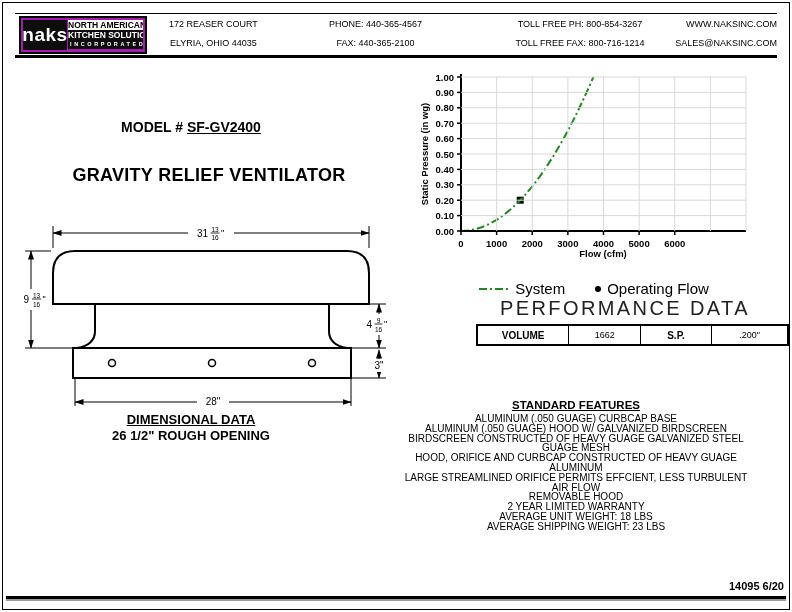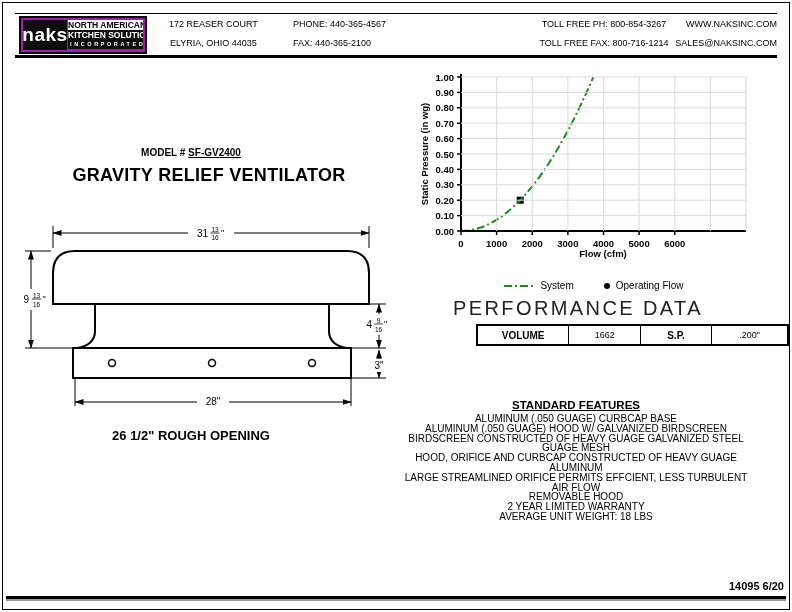--- a/index.html
+++ b/index.html
@@ -10,40 +10,40 @@
   .rule-top{left:12px;right:12px;top:10px;height:1px;background:#000;}
   .rule-hdr{left:12px;right:12px;top:52px;height:2.5px;background:#000;}
   .logo{left:16px;top:13px;width:128px;height:38px;border:2px solid #000;background:#a21caf;display:flex;padding:2px;box-sizing:border-box;gap:1px;}
   .logo-mark{width:44px;background:#0d0d0d;color:#fff;font-weight:700;font-size:19px;display:flex;align-items:center;justify-content:center;letter-spacing:0.5px;}
   .logo-right{flex:1;display:flex;flex-direction:column;overflow:hidden;}
   .lr1{background:#fff;color:#000;font-size:8.5px;font-weight:800;line-height:10px;white-space:nowrap;}
   .lr2{background:#0d0d0d;color:#fff;font-size:8.5px;font-weight:800;line-height:10px;white-space:nowrap;}
   .lr3{background:#0d0d0d;color:#fff;font-size:5.5px;font-weight:700;letter-spacing:2.6px;line-height:9px;padding-left:2px;white-space:nowrap;}
   .hcol{top:12px;font-size:9px;line-height:19px;white-space:nowrap;text-align:center;}
   .hcol-address{left:166px;}
-  .hcol-phone{left:290px;width:165px;text-align:left;}
-  .hcol-tollfree{left:492px;width:218px;text-align:center;}
+  .hcol-phone{left:290px;width:165px;text-align:center;}
+  .hcol-tollfree{left:468px;width:218px;text-align:center;}
   .hcol-web{right:12px;width:190px;text-align:right;}
   
-  .model-line{left:54px;top:116px;width:268px;text-align:center;font-size:10px;font-weight:bold;margin-top:28px;}
+  .model-line{left:54px;top:116px;width:268px;text-align:center;font-size:14px;font-weight:bold;}
   .model-value{text-decoration:underline;}
   .doc-title{left:41px;top:162px;width:330px;text-align:center;font-size:18px;font-weight:bold;letter-spacing:0.3px;}
   .caption1{left:54px;top:409px;width:268px;text-align:center;font-size:13px;font-weight:bold;text-decoration:underline;}
   .caption2{left:54px;top:425px;width:268px;text-align:center;font-size:13px;font-weight:bold;}
   
   .dnum{font-size:10px;}
   .dfrac{font-size:6.5px;}
   .dunit{font-size:9px;}
   
   .tick{font-size:9.5px;font-weight:bold;}
   .axlab{font-size:9.5px;font-weight:bold;}
-  .legend{left:430px;top:277px;width:322px;display:flex;justify-content:center;align-items:center;gap:30px;font-size:10px;}
+  .legend{left:430px;top:277px;width:322px;display:flex;justify-content:center;align-items:center;gap:30px;font-size:15px;}
   .legend-item{display:flex;align-items:center;gap:6px;}
   .legend-dot{width:6px;height:6px;background:#000;border-radius:50%;display:inline-block;}
-  .perf-heading{left:450px;top:294px;font-size:20px;font-weight:400;letter-spacing:2.4px;color:#222;white-space:nowrap;}
+  .perf-heading{left:497px;top:294px;font-size:20px;font-weight:400;letter-spacing:2.4px;color:#222;white-space:nowrap;}
   .perf-table{left:473px;top:321px;border-collapse:collapse;}
   .perf-table td{border:1.5px solid #000;height:18px;text-align:center;vertical-align:middle;padding:0 18px;}
   .perf-table{border:2px solid #000;}
   .pt-label{font-size:10px;font-weight:bold;width:60px;}
   .pt-value{font-size:9px;width:42px;margin-left:8px;}
   .pt-label2{font-size:10px;font-weight:bold;width:42px;}
   .pt-value2{font-size:9px;width:48px;}
   
   .features{left:396px;top:396px;width:354px;text-align:center;}
   .features-heading{font-size:11.5px;font-weight:bold;text-decoration:underline;margin-bottom:3px;}
@@ -162,20 +162,21 @@
       <rect x="353" y="138" width="18" height="13" fill="#fff"></rect>
       <text x="362" y="148" text-anchor="middle" class="dnum">3"</text>
     </g>
 
     <g>
       <rect x="180" y="173" width="32" height="15" fill="#fff"></rect>
       <text x="196" y="184" text-anchor="middle" class="dnum">28"</text>
     </g>
   </svg>
 
+  <div class="abs caption1">DIMENSIONAL DATA</div>
   <div class="abs caption2">26 1/2" ROUGH OPENING</div>
 
   <svg id="chart-svg" class="abs" style="left:404px;top:62px;" width="352" height="200" viewBox="0 0 352 200">
     <rect x="109.70875000000001" y="131.7" width="7" height="7" fill="#000000"></rect>
       <path d="M54.0,166.0 L61.1,165.5 L68.3,164.2 L75.4,162.0 L82.5,158.9 L89.6,154.9 L96.8,150.0 L103.9,144.1 L111.0,137.5 L113.2,135.2 L118.1,129.8 L125.3,121.3 L132.4,112.1 L139.5,101.8 L146.6,90.7 L153.8,78.5 L160.9,65.7 L168.0,51.9 L175.1,37.1 L182.3,21.5 L186.4,12.0" fill="none" stroke="#1e8a1e" stroke-width="2" stroke-dasharray="8 3 2 3"></path>
       <text x="267.75" y="182" text-anchor="middle" class="tick">6000</text>
       <line x1="267.75" y1="166" x2="267.75" y2="170" stroke="#000" stroke-width="1.5"></line>
       <text x="232.125" y="182" text-anchor="middle" class="tick">5000</text>
       <line x1="232.125" y1="166" x2="232.125" y2="170" stroke="#000" stroke-width="1.5"></line>
       <text x="196.5" y="182" text-anchor="middle" class="tick">4000</text>
@@ -266,19 +267,20 @@
         <div class="f-line">ALUMINUM (.050 GUAGE) HOOD W/ GALVANIZED BIRDSCREEN</div>
         <div class="f-line">BIRDSCREEN CONSTRUCTED OF HEAVY GUAGE GALVANIZED STEEL</div>
         <div class="f-line">GUAGE MESH</div>
         <div class="f-line">HOOD, ORIFICE AND CURBCAP CONSTRUCTED OF HEAVY GUAGE</div>
         <div class="f-line">ALUMINUM</div>
         <div class="f-line">LARGE STREAMLINED ORIFICE PERMITS EFFCIENT, LESS TURBULENT</div>
         <div class="f-line">AIR FLOW</div>
         <div class="f-line">REMOVABLE HOOD</div>
         <div class="f-line">2 YEAR LIMITED WARRANTY</div>
         <div class="f-line">AVERAGE UNIT WEIGHT: 18 LBS</div>
+        <div class="f-line">AVERAGE SHIPPING WEIGHT: 23 LBS</div>
       </div>
   </div>
 
   <div class="abs footer-code">14095 6/20</div>
   <div class="abs rule-footer"></div>
 
 </div>
 
 </body></html>

